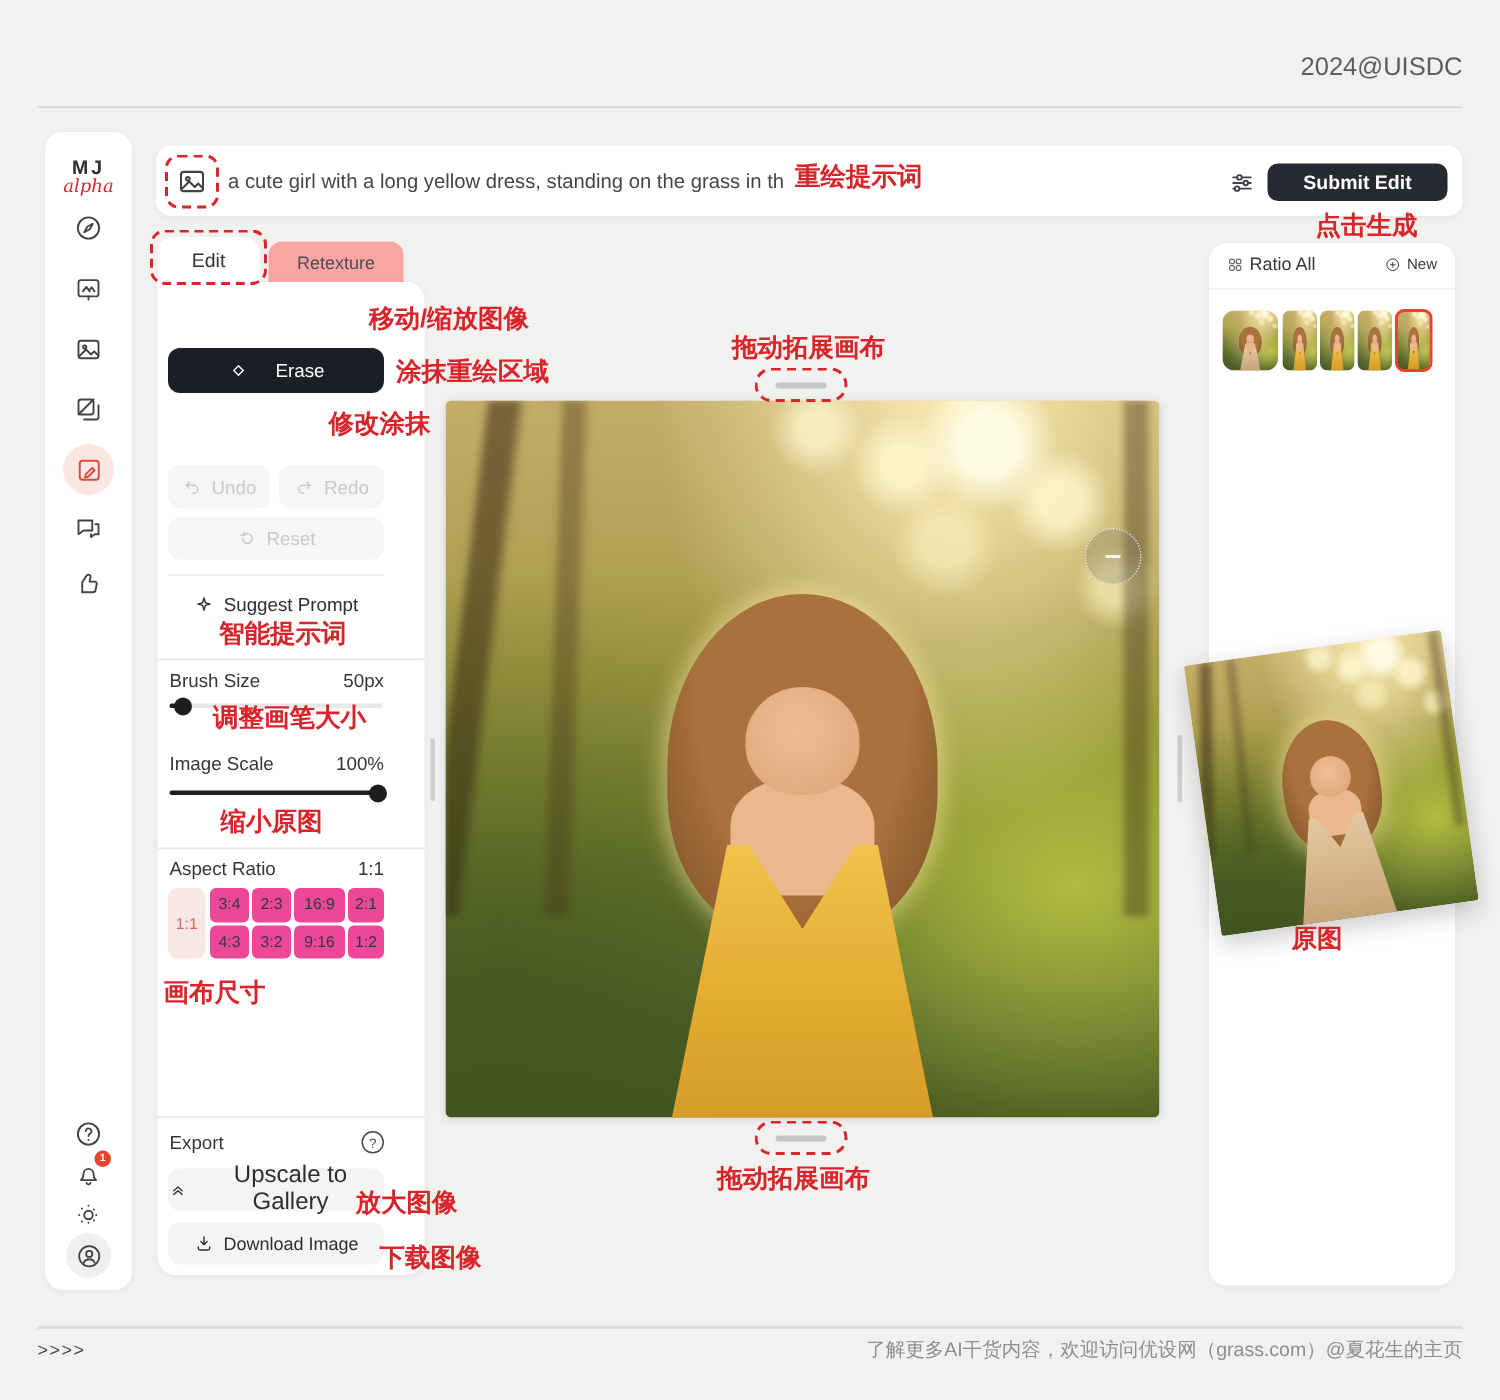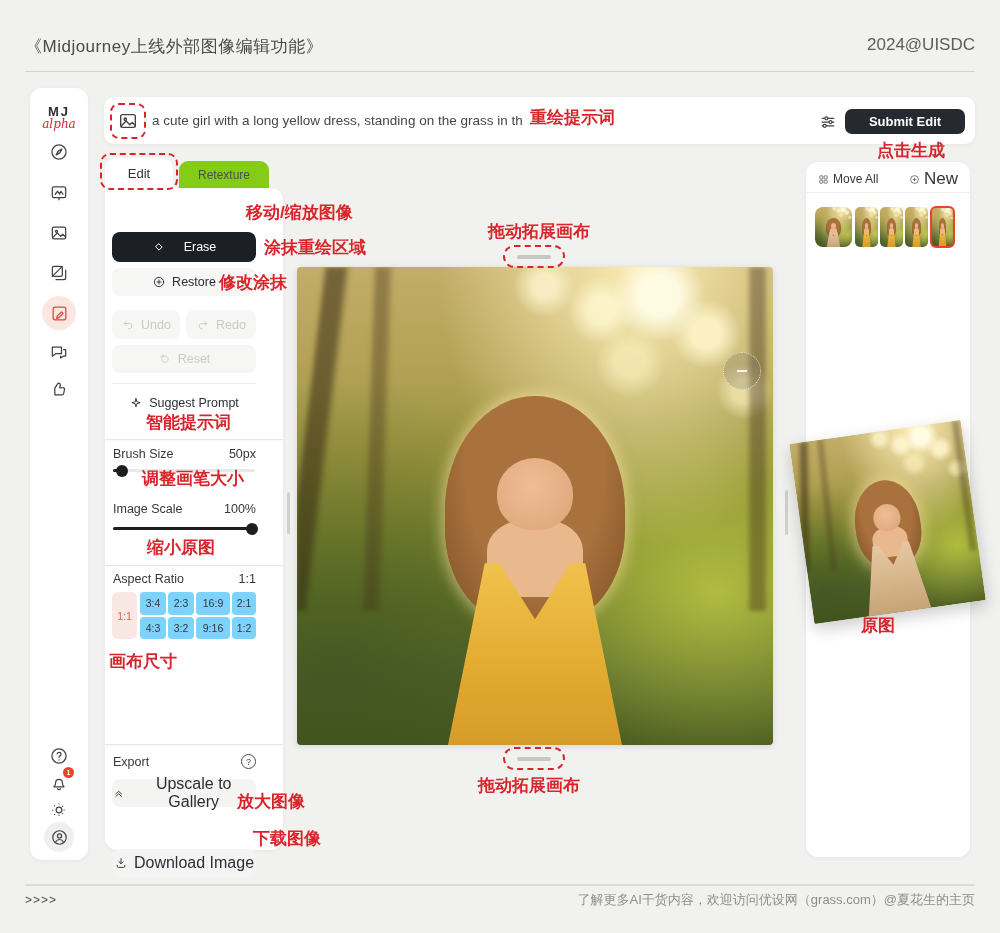--- a/index.html
+++ b/index.html
@@ -39,38 +39,38 @@
   .prompt-bar { left:104px; top:97px; width:871px; height:47px; border-radius:10px; }
   .prompt-imgic { left:117px; top:110px; width:22px; height:22px; }
   .prompt-imgic svg { width:22px; height:22px; stroke:#3f4348; fill:none; stroke-width:1.5; stroke-linecap:round; stroke-linejoin:round; }
   .prompt-input { left:152px; top:106px; width:370px; height:28px; border:none; outline:none; background:transparent; font-size:13.5px; color:#42464c; font-family:"Liberation Sans", sans-serif; }
   .sliders-ic { left:818px; top:112px; width:20px; height:20px; cursor:pointer; }
   .sliders-ic svg { width:20px; height:20px; stroke:#3f4348; fill:none; stroke-width:1.5; stroke-linecap:round; }
   .submit-btn { left:845px; top:109px; width:120px; height:25px; background:#262a30; color:#fff; border:none; border-radius:7px; font-size:13px; font-weight:600; cursor:pointer; font-family:"Liberation Sans", sans-serif; }
 
   
   .tab-edit { left:105px; top:158px; width:68px; height:31px; background:#fff; border-radius:10px 10px 0 0; font-size:13px; color:#2f3338; display:flex; align-items:center; justify-content:center; cursor:pointer; z-index:5; }
-  .tab-retex { left:179px; top:161px; width:90px; height:28px; background:#84cc16; border-radius:9px 9px 0 0; font-size:12px; color:#4a4e54; display:flex; align-items:center; justify-content:center; cursor:pointer; }
+  .tab-retex { left:179px; top:161px; width:90px; height:28px; background:#fca5a5; border-radius:9px 9px 0 0; font-size:12px; color:#4a4e54; display:flex; align-items:center; justify-content:center; cursor:pointer; }
   .tool-panel { left:105px; top:188px; width:178px; height:662px; border-radius:0 12px 12px 12px; }
   .tbtn { position:absolute; display:flex; align-items:center; justify-content:center; gap:6px; background:#f4f4f2; border:none; border-radius:8px; font-size:12.5px; color:#2b2f35; cursor:pointer; font-family:"Liberation Sans", sans-serif; z-index:6; }
   .tbtn svg { width:14px; height:14px; stroke:#2b2f35; fill:none; stroke-width:1.6; stroke-linecap:round; stroke-linejoin:round; }
   .tbtn.dark { background:#1c1f25; color:#fff;gap:18px; }
   .tbtn.dark svg { stroke:#fff; }
   .tbtn.disabled { color:#c9c9c7; }
   .tbtn.disabled svg { stroke:#c9c9c7; }
   .panel-divider { position:absolute; background:#ececea; height:1px; z-index:6; }
   .section-divider { position:absolute; left:105px; width:178px; height:1px; background:#e8e8e6; box-shadow:0 1px 2px rgba(0,0,0,.05); z-index:6; }
   .panel-row { position:absolute; left:113px; width:143px; display:flex; justify-content:space-between; font-size:12.5px; color:#33373d; z-index:6; }
   .panel-row .val { color:#33373d; }
   .slider-track { position:absolute; height:3px; border-radius:2px; background:#e8e8e6; z-index:6; cursor:pointer; }
   .slider-fill { position:absolute; height:3px; border-radius:2px; background:#1d1d1d; left:0; top:0; }
   .slider-thumb { position:absolute; width:12px; height:12px; background:#1d1d1d; border-radius:50%; z-index:7; cursor:pointer; }
   .ar-big { position:absolute; left:112px; top:592px; width:25px; height:47px; background:#f8e7e3; border-radius:6px; color:#d4695e; font-size:10.5px; display:flex; align-items:center; justify-content:center; cursor:pointer; z-index:6; }
   .ar-grid { position:absolute; left:140px; top:592px; width:116px; height:47px; display:grid; grid-template-columns:26px 26px 34px 24px; grid-template-rows:1fr 1fr; gap:2px; z-index:6; }
-  .ar-cell { background:#7dd3fc; border-radius:4px; font-size:10.5px; color:#33373d; display:flex; align-items:center; justify-content:center; cursor:pointer; }
+  .ar-cell { background:#ec4899; border-radius:4px; font-size:10.5px; color:#33373d; display:flex; align-items:center; justify-content:center; cursor:pointer; }
   .help-circ { width:15px; height:15px; border:1.2px solid #4a4a4a; border-radius:50%; font-size:9px; color:#4a4a4a; display:flex; align-items:center; justify-content:center; cursor:pointer; }
   .scrollbar { position:absolute; width:3px; background:#cfcfcd; border-radius:2px; z-index:8; cursor:pointer; }
 
   
   .canvas { left:297px; top:267px; width:476px; height:478px; border-radius:4px; overflow:hidden; box-shadow:0 1px 6px rgba(0,0,0,.12); z-index:3; cursor:crosshair; }
   .handle-box { position:absolute; width:62px; height:23px; border:2.5px dashed #d8252b; border-radius:12px; display:flex; align-items:center; justify-content:center; z-index:10; }
   .handle-bar { width:34px; height:4px; background:#c6c6c4; border-radius:2px; cursor:grab; }
   .brush-cursor { position:absolute; left:426px; top:85px; width:38px; height:38px; border:1px dotted rgba(255,255,255,.75); border-radius:50%; background:rgba(125,120,105,.28); display:flex; align-items:center; justify-content:center; }
   .brush-cursor i { display:block; width:10px; height:2px; background:rgba(255,255,255,.85); }
 
@@ -114,21 +114,20 @@
   .rp-divider { left:806px; top:192px; width:164px; height:1px; background:#f0f0ee; z-index:6; }
   .thumb { position:absolute; border-radius:6px; overflow:hidden; cursor:pointer; z-index:6; }
   .thumb.sel { border:2px solid #e8432d; }
   .orig-wrap { left:801px; top:431px; width:173px; height:182px; transform:rotate(-8deg); box-shadow:0 6px 16px rgba(0,0,0,.2); border-radius:2px; overflow:hidden; z-index:30; }
 </style>
 </head>
 <body>
 
 <div id="page">
 
-  <div class="abs hdr-title nowrap">《Midjourney上线外部图像编辑功能》</div>
   <div class="abs hdr-credit nowrap">2024@UISDC</div>
   <div class="abs hdr-divider"></div>
 
   <div class="abs card sidebar"></div>
   <div class="abs logo">MJ</div>
   <div class="abs logo-sub">alpha</div>
 
   <div class="abs side-ic" style="top:140px">
     <svg viewBox="0 0 24 24">
         <circle cx="12" cy="12" r="8.5"></circle>
@@ -229,27 +228,20 @@
       <span>Retexture</span>
     </div>
 
   <div class="abs card tool-panel"></div>
 
   <button class="tbtn dark" style="left:112px;top:232px;width:144px;height:30px">
     <svg viewBox="0 0 24 24">
         <rect x="8.2" y="8.2" width="7.6" height="7.6" transform="rotate(45 12 12)"></rect>
       </svg>
     <span>Erase</span>
-  </button>
-  <button class="tbtn" style="left:112px;top:268px;width:144px;height:28px;background:#f6f6f4">
-    <svg viewBox="0 0 24 24">
-        <circle cx="12" cy="12" r="8"></circle>
-        <path d="M12 8.5v7M8.5 12h7"></path>
-      </svg>
-    <span>Restore</span>
   </button>
 
   <button class="tbtn disabled" style="left:112px;top:310px;width:68px;height:29px;background:#f6f6f4">
     <svg viewBox="0 0 24 24">
         <path d="M9 6 5.5 9.5 9 13M5.5 9.5H14a4.5 4.5 0 0 1 0 9h-1"></path>
       </svg>
     <span>Undo</span>
   </button>
   <button class="tbtn disabled" style="left:186px;top:310px;width:70px;height:29px;background:#f6f6f4">
     <svg viewBox="0 0 24 24">
@@ -315,21 +307,21 @@
   <div class="panel-row" style="top:754px;align-items:center">
     <span>Export</span>
     <span class="help-circ">?</span>
   </div>
   <button class="tbtn" style="left:112px;top:779px;width:144px;height:28px;font-size:16px">
     <svg viewBox="0 0 24 24">
         <path d="M7 13.5 12 9l5 4.5M7 18l5-4.5L17 18"></path>
       </svg>
     <span>Upscale to Gallery</span>
   </button>
-  <button class="tbtn" style="left:112px;top:849px;width:144px;height:28px;font-size:16px">
+  <button class="tbtn" style="left:112px;top:815px;width:144px;height:28px;font-size:12px">
     <svg viewBox="0 0 24 24">
         <path d="M12 4.5v8.5M8.5 9.8 12 13.3l3.5-3.5M5.5 16v1.5a2 2 0 0 0 2 2h9a2 2 0 0 0 2-2V16"></path>
       </svg>
     <span>Download Image</span>
   </button>
 
   <div class="handle-box" style="left:503px;top:245px">
       <div class="handle-bar"></div>
     </div>
   <div class="handle-box" style="left:503px;top:747px">
@@ -350,23 +342,23 @@
 
   <div class="abs card right-panel"></div>
   <div class="abs rp-row">
     <span class="rp-item">
       <svg viewBox="0 0 24 24">
           <rect x="4" y="4" width="6.5" height="6.5" rx="1"></rect>
           <rect x="13.5" y="4" width="6.5" height="6.5" rx="1"></rect>
           <rect x="4" y="13.5" width="6.5" height="6.5" rx="1"></rect>
           <rect x="13.5" y="13.5" width="6.5" height="6.5" rx="1"></rect>
         </svg>
-      <span>Move All</span>
+      <span>Ratio All</span>
     </span>
-    <span class="rp-item" style="font-size:17px">
+    <span class="rp-item" style="font-size:10px">
       <svg viewBox="0 0 24 24">
           <circle cx="12" cy="12" r="8.5"></circle>
           <path d="M12 8v8M8 12h8"></path>
         </svg>
       <span>New</span>
     </span>
   </div>
   <div class="abs rp-divider"></div>
 
   <div class="thumb scene beige" style="left:815px;top:207px;width:37px;height:40px;border-radius:8px">

